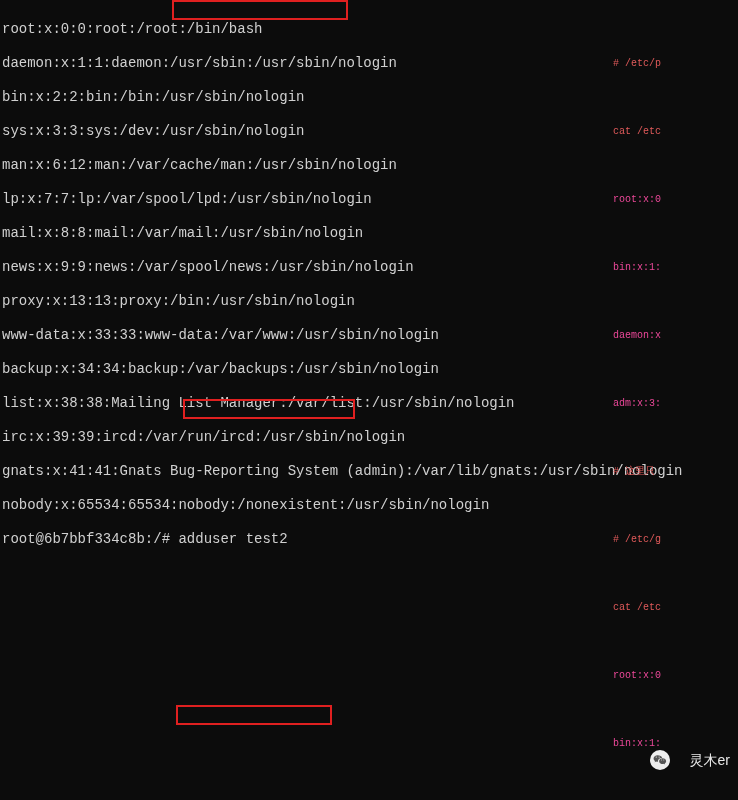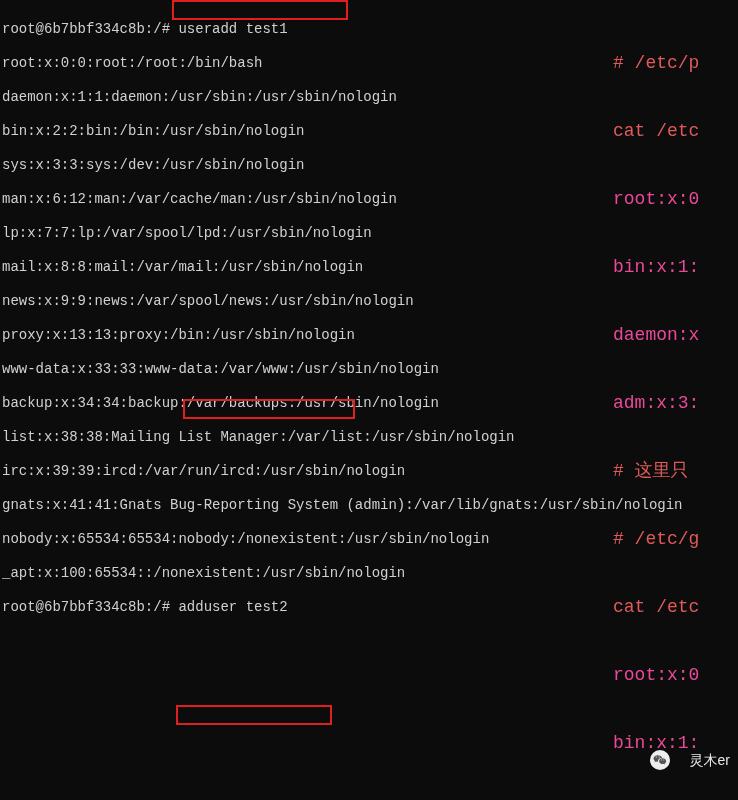--- a/index.html
+++ b/index.html
@@ -21,21 +21,21 @@
       padding: 4px 2px;
       white-space: pre;
     }
     .sidebar {
       position: absolute;
       right: 0; top: 0;
       width: 125px;
       height: 800px;
       padding-top: 4px;
       color: #c5c5c5;
-      font-size: 18px;
+      font-size: 10px;
       line-height: 17px;
       white-space: pre;
       overflow: hidden;
     }
     .side-cmd { color: #e05a5a; font-family: 'Courier New', monospace; }
     .side-gray { color: #ec4899; }
     .highlight {
       position: absolute;
       border: 2px solid #e02020;
       background: transparent;
@@ -59,37 +59,35 @@
       border-radius: 50%;
       background: #eee;
       display: flex; align-items: center; justify-content: center;
     }
     .line { display: block; }
   </style>
 </head>
 <body>
 
 <div class="terminal">
-<span class="line"><span>root@6b7bbf334c8b:/# </span><span>useradd test1</span></span>
 <span class="line">root:x:0:0:root:/root:/bin/bash</span>
 <span class="line">daemon:x:1:1:daemon:/usr/sbin:/usr/sbin/nologin</span>
 <span class="line">bin:x:2:2:bin:/bin:/usr/sbin/nologin</span>
 <span class="line">sys:x:3:3:sys:/dev:/usr/sbin/nologin</span>
 <span class="line">man:x:6:12:man:/var/cache/man:/usr/sbin/nologin</span>
 <span class="line">lp:x:7:7:lp:/var/spool/lpd:/usr/sbin/nologin</span>
 <span class="line">mail:x:8:8:mail:/var/mail:/usr/sbin/nologin</span>
 <span class="line">news:x:9:9:news:/var/spool/news:/usr/sbin/nologin</span>
 <span class="line">proxy:x:13:13:proxy:/bin:/usr/sbin/nologin</span>
 <span class="line">www-data:x:33:33:www-data:/var/www:/usr/sbin/nologin</span>
 <span class="line">backup:x:34:34:backup:/var/backups:/usr/sbin/nologin</span>
 <span class="line">list:x:38:38:Mailing List Manager:/var/list:/usr/sbin/nologin</span>
 <span class="line">irc:x:39:39:ircd:/var/run/ircd:/usr/sbin/nologin</span>
 <span class="line">gnats:x:41:41:Gnats Bug-Reporting System (admin):/var/lib/gnats:/usr/sbin/nologin</span>
 <span class="line">nobody:x:65534:65534:nobody:/nonexistent:/usr/sbin/nologin</span>
-<span class="line">_apt:x:100:65534::/nonexistent:/usr/sbin/nologin</span>
 <span class="line"><span>root@6b7bbf334c8b:/# </span><span>adduser test2</span></span>
 
 
 
 
 
 
 
 
 

